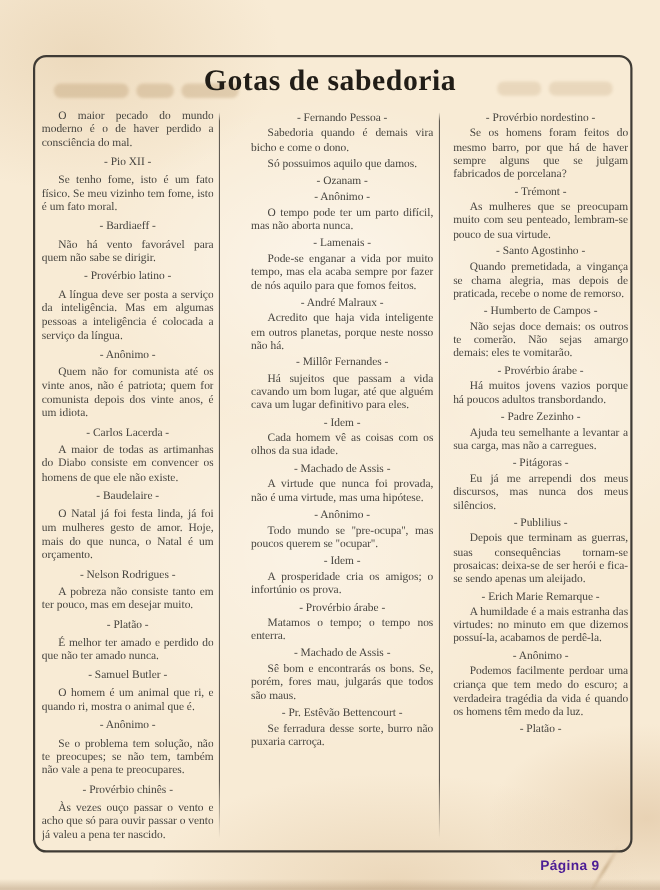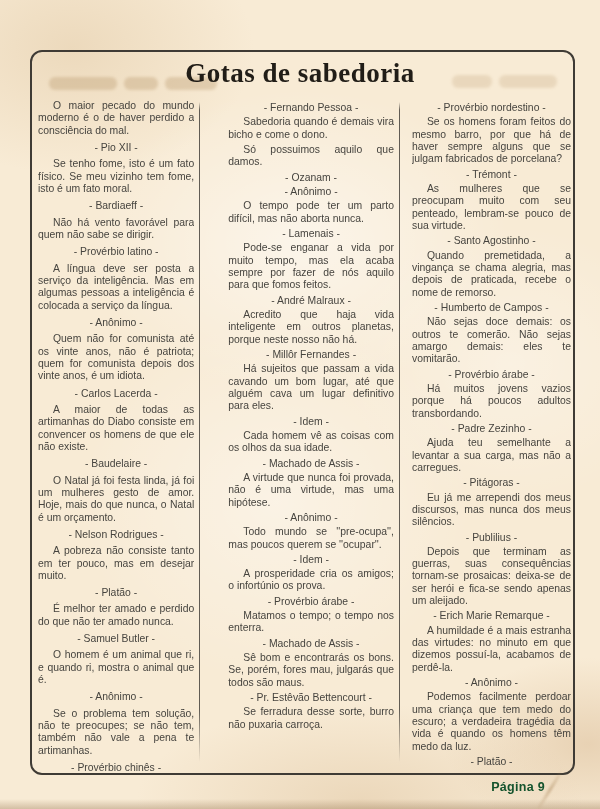--- a/index.html
+++ b/index.html
@@ -65,20 +65,21 @@
     position: absolute;
     left: 38px; top: 100px; width: 533px; height: 672px;
     display: flex;
   }
   .col {
     overflow: hidden;
     height: 672px;
     color: #46443f;
     font-size: 10.4px;
     line-height: 1.185;
+    font-family: Liberation Serif, serif;
   }
   .col-0 { width: 165px; }
   .col-1 { width: 175px; margin-left: 28px; }
   .col-2 { width: 168px; margin-left: 12px; }
 
   .divider {
     width: 1px; height: 660px; margin-top: 2px;
     background: linear-gradient(to bottom, rgba(70,66,60,0) 0, rgba(70,66,60,.85) 8px, rgba(70,66,60,.85) 92%, rgba(70,66,60,0));
     flex: none;
   }
@@ -95,21 +96,21 @@
     text-align: center;
   }
   .col-0 .quote { margin-bottom: 5px; }
   .col-0 .attr  { margin: 3px 0 4px 0; }
 
   .page-number {
     position: absolute;
     right: 55px; top: 780px;
     font-weight: bold;
     font-size: 12.5px;
-    color: #14532d;
+    color: #4c1d95;
     letter-spacing: .3px;
   }
 </style>
 </head>
 <body>
 
 <div class="paper-texture"></div>
 
 <div class="frame"></div>
 
@@ -137,21 +138,21 @@
       <p class="quote">A maior de todas as artimanhas do Diabo consiste em convencer os homens de que ele não existe.</p>
       <p class="attr">- Baudelaire -</p>
       <p class="quote">O Natal já foi festa linda, já foi um mulheres gesto de amor. Hoje, mais do que nunca, o Natal é um orçamento.</p>
       <p class="attr">- Nelson Rodrigues -</p>
       <p class="quote">A pobreza não consiste tanto em ter pouco, mas em desejar muito.</p>
       <p class="attr">- Platão -</p>
       <p class="quote">É melhor ter amado e perdido do que não ter amado nunca.</p>
       <p class="attr">- Samuel Butler -</p>
       <p class="quote">O homem é um animal que ri, e quando ri, mostra o animal que é.</p>
       <p class="attr">- Anônimo -</p>
-      <p class="quote">Se o problema tem solução, não te preocupes; se não tem, também não vale a pena te artimanhas.</p>
+      <p class="quote">Se o problema tem solução, não te preocupes; se não tem, também não vale a pena te preocupares.</p>
       <p class="attr">- Provérbio chinês -</p>
       <p class="quote">Às vezes ouço passar o vento e acho que só para ouvir passar o vento já valeu a pena ter nascido.</p>
     </div>
   <div class="divider divider-1"></div>
   <div class="col col-1">
       <p class="attr">- Fernando Pessoa -</p>
       <p class="quote">Sabedoria quando é demais vira bicho e come o dono.</p>
       <p class="quote">Só possuimos aquilo que damos.</p>
       <p class="attr">- Ozanam -</p>
       <p class="attr">- Anônimo -</p>

